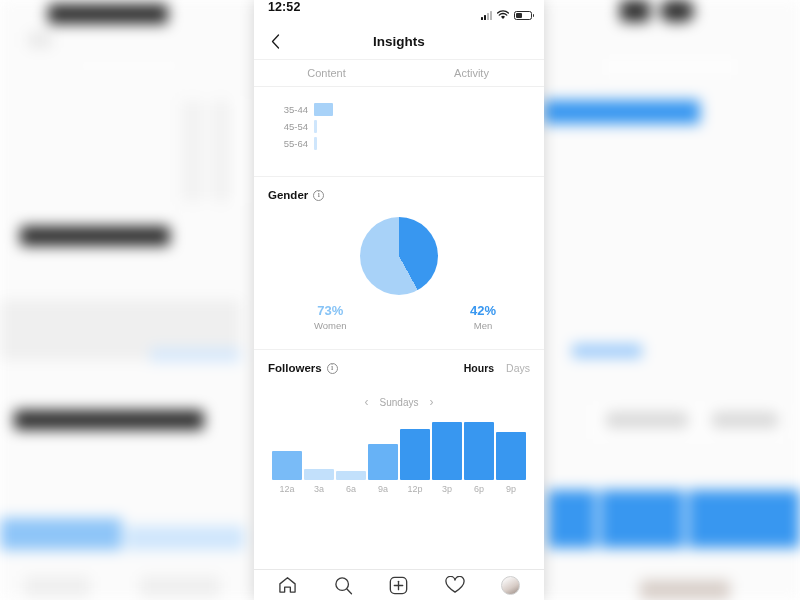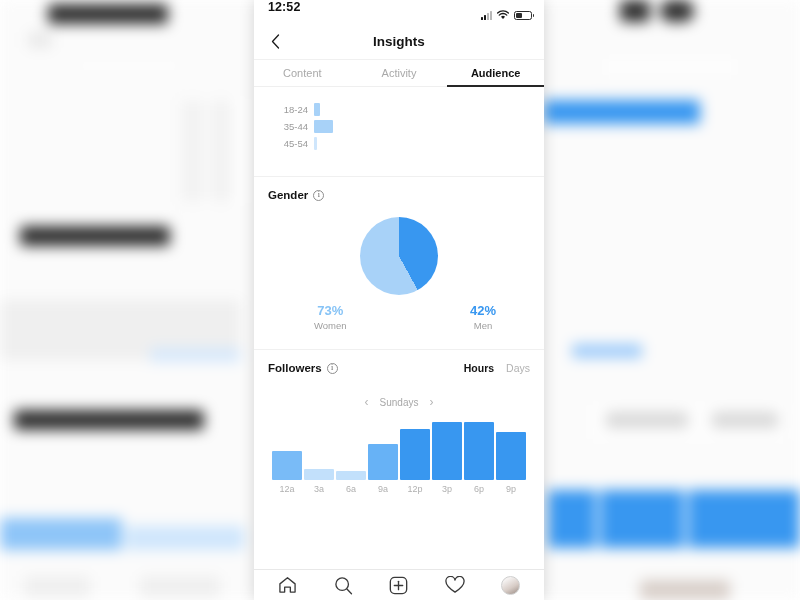--- a/index.html
+++ b/index.html
@@ -220,39 +220,38 @@
       <svg width="9" height="15" viewBox="0 0 9 15">
         <polyline points="7.5,1 1.5,7.5 7.5,14" fill="none" stroke="#1a1a1a" stroke-width="1.3" stroke-linecap="round" stroke-linejoin="round"></polyline>
       </svg>
     </div>
     <div id="nav-title">Insights</div>
   </div>
 
   <div id="tabs">
     <div class="tab">Content</div>
     <div class="tab">Activity</div>
-    <div class="tab active">Audience</div>
   </div>
 
   <div class="section">
     <div id="age-chart">
-      <div class="age-row">
-        <div class="age-label">18-24</div>
-        <div class="age-track">
-            <div class="age-bar" style="width:3%;  background:#a8d2f8;"></div>
-          </div>
-      </div>
       <div class="age-row">
         <div class="age-label">35-44</div>
         <div class="age-track">
             <div class="age-bar" style="width:9%;  background:#a8d2f8;"></div>
           </div>
       </div>
       <div class="age-row">
         <div class="age-label">45-54</div>
+        <div class="age-track">
+            <div class="age-bar" style="width:1%;  background:#cfe6fc;"></div>
+          </div>
+      </div>
+      <div class="age-row">
+        <div class="age-label">55-64</div>
         <div class="age-track">
             <div class="age-bar" style="width:1%;  background:#cfe6fc;"></div>
           </div>
       </div>
     </div>
   </div>
 
   <div class="section">
     <div class="section-head">
       <span class="section-title">Gender</span>

